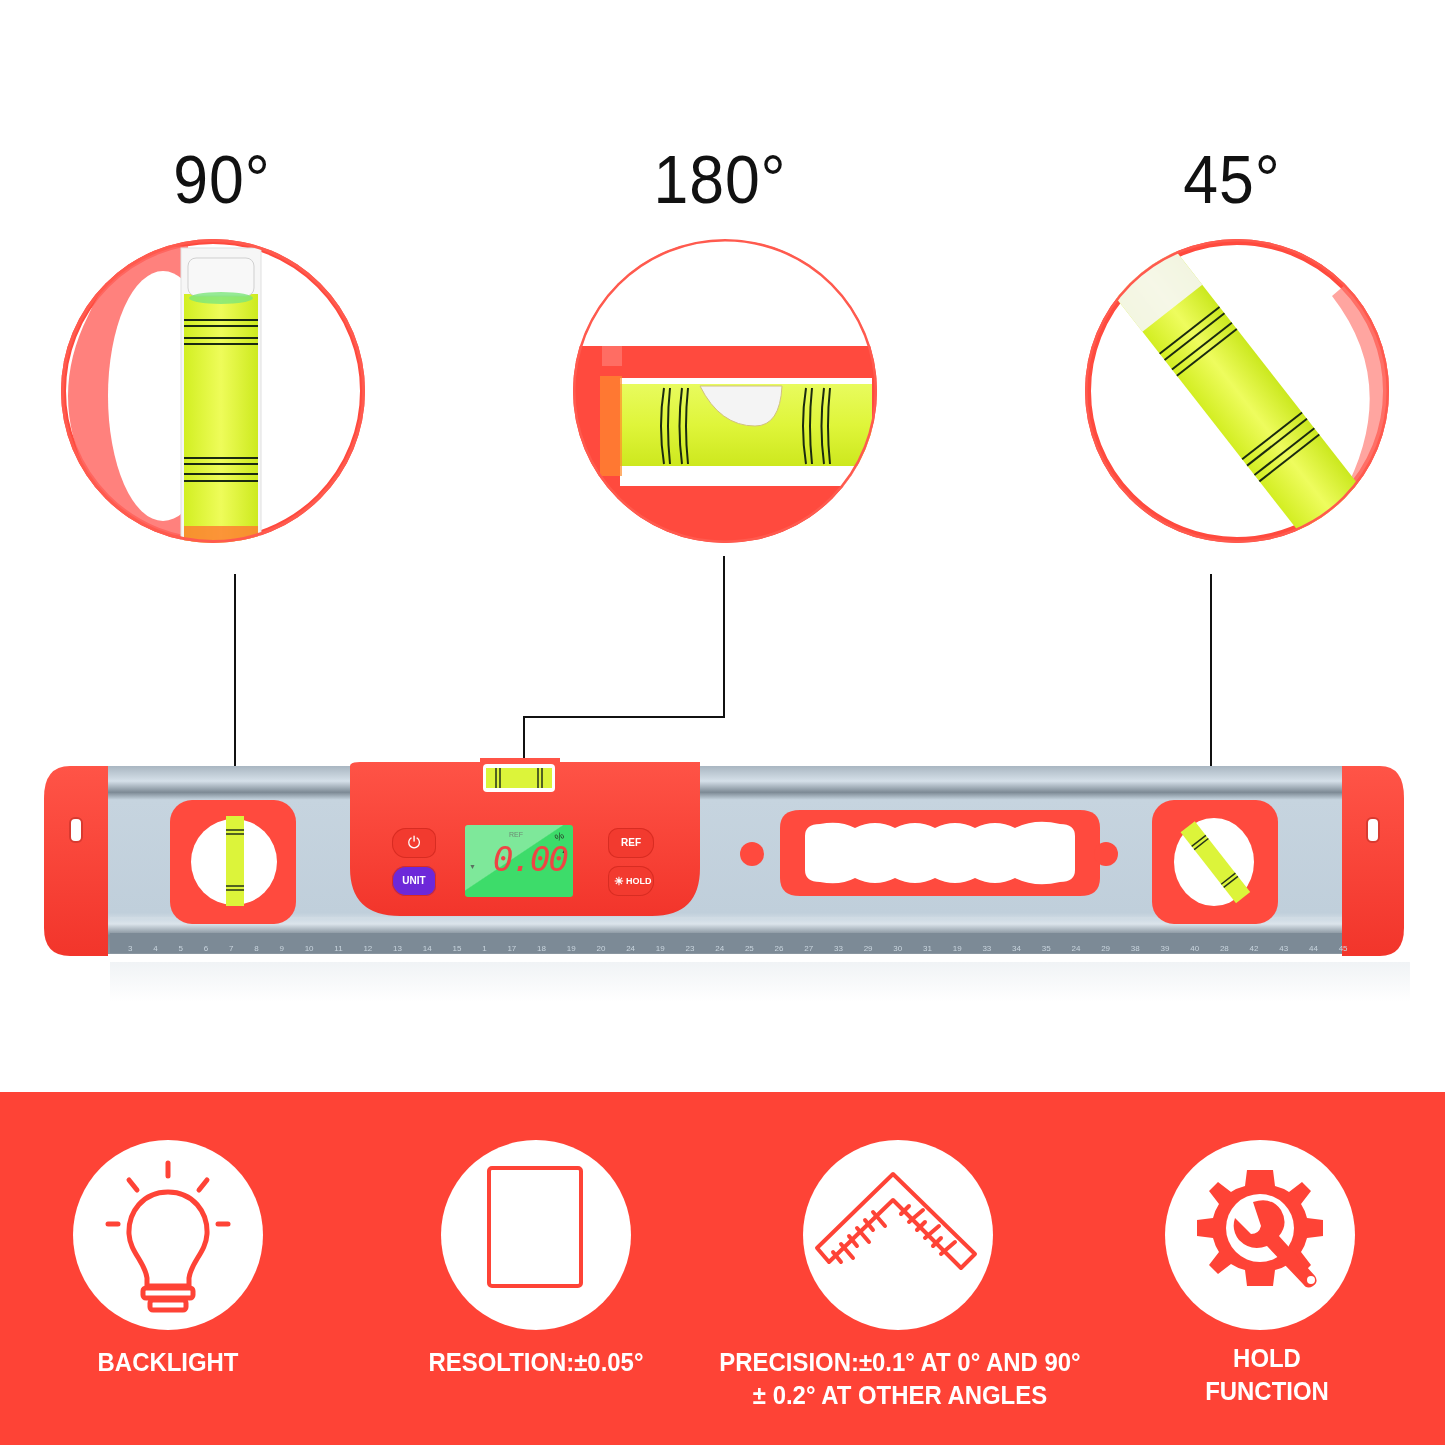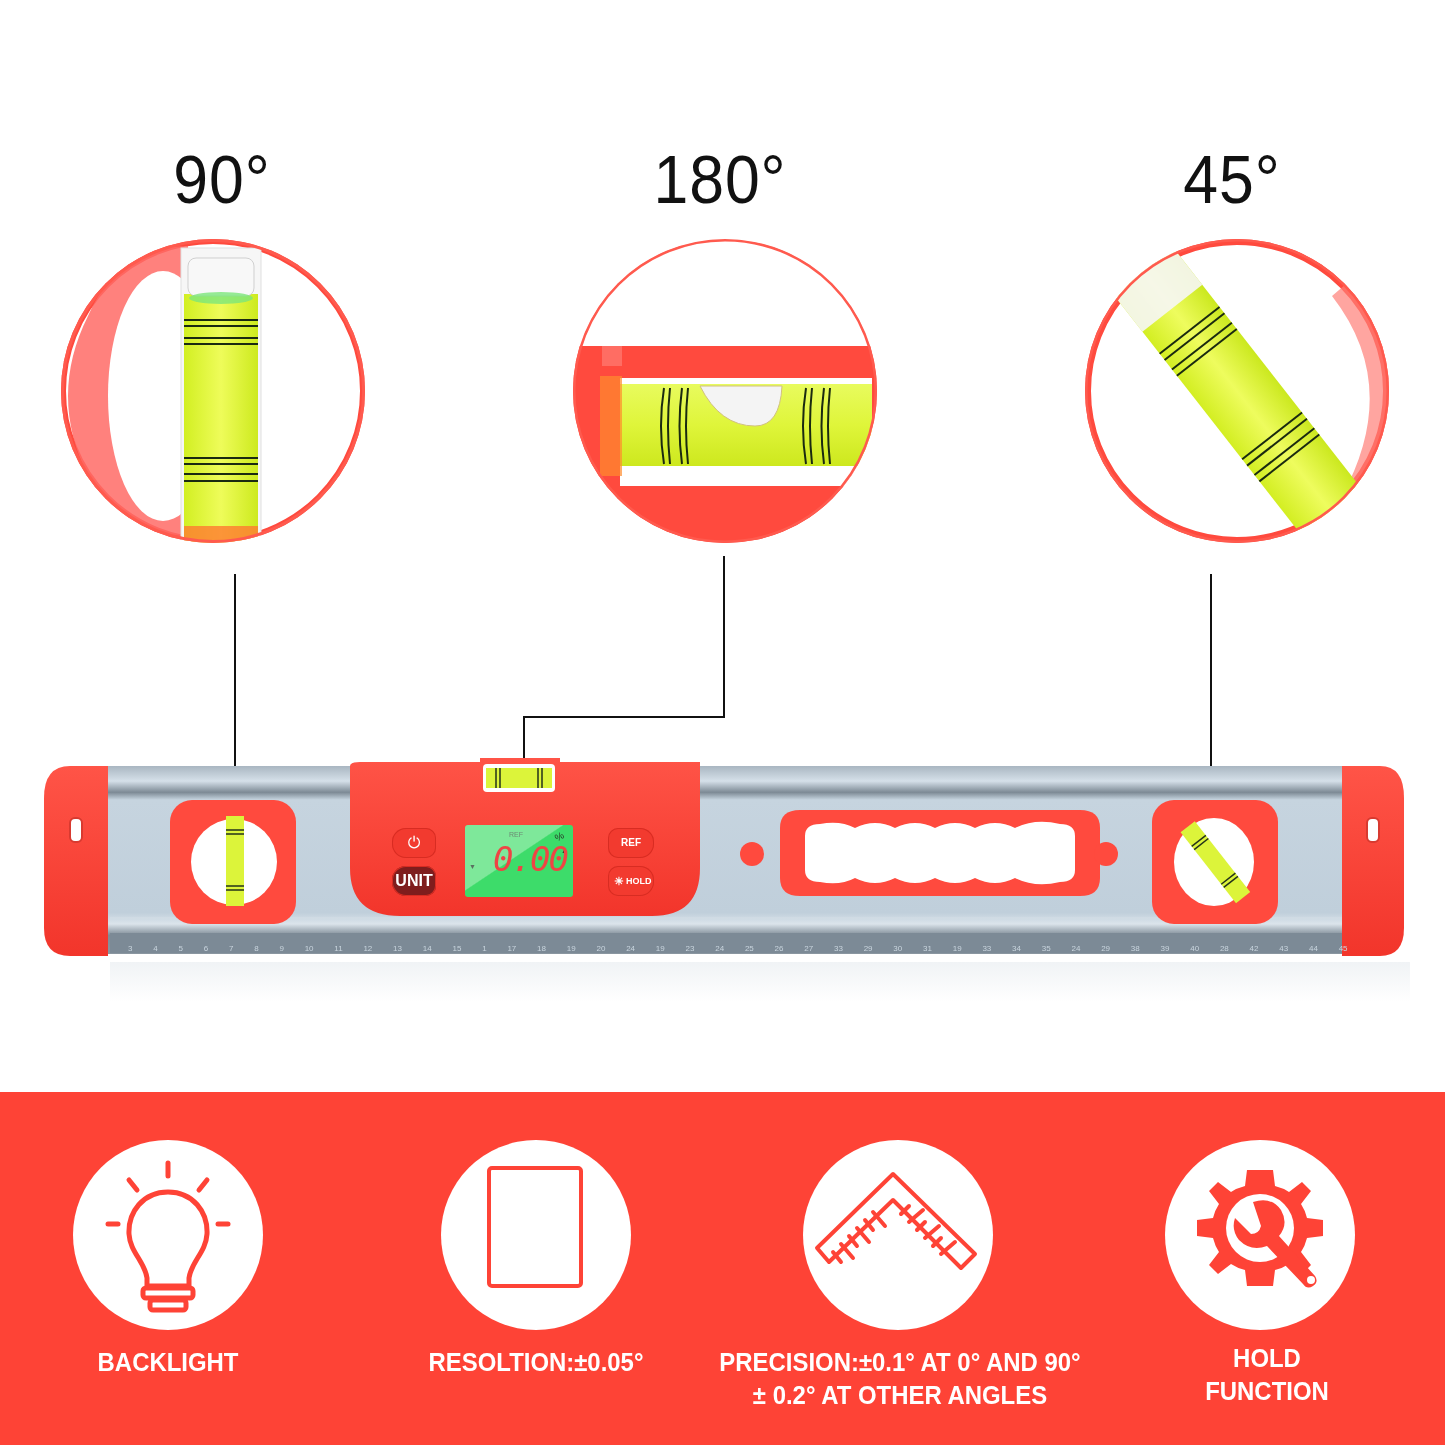--- a/index.html
+++ b/index.html
@@ -228,21 +228,21 @@
     <span style="position:absolute;left:90px;top:6px;font-size:10px;color:#2a3a2a;transform:rotate(-30deg);">%</span>
     <span style="position:absolute;left:96px;top:22px;font-size:7px;color:#2a3a2a;">▲</span>
     <span style="position:absolute;left:4px;top:38px;font-size:7px;color:#5a7060;">▼</span>
     <span style="position:absolute;left:28px;top:14px;font-size:34px;font-family:'DejaVu Sans Mono',monospace;color:#ef4444;font-style:italic;letter-spacing:-2px;">0.00</span>
   </div>
 
   
   <div style="position:absolute;left:352px;top:70px;width:44px;height:30px;border-radius:14px 10px 10px 14px;background:#f23a2f;box-shadow:inset 0 0 0 1px #d82c22;color:#fff;font-size:16px;text-align:center;line-height:30px;">
     <span>⏻</span>
   </div>
-  <div style="position:absolute;left:352px;top:108px;width:44px;height:30px;border-radius:14px 10px 10px 14px;background:#7f1d1d;box-shadow:inset 0 0 0 1px #d82c22;color:#fff;font-size:16px;font-weight:bold;text-align:center;line-height:30px;">
+  <div style="position:absolute;left:352px;top:108px;width:44px;height:30px;border-radius:14px 10px 10px 14px;background:#6d28d9;box-shadow:inset 0 0 0 1px #d82c22;color:#fff;font-size:10px;font-weight:bold;text-align:center;line-height:30px;">
     <span>UNIT</span>
   </div>
   <div style="position:absolute;left:568px;top:70px;width:46px;height:30px;border-radius:10px 14px 14px 10px;background:#f23a2f;box-shadow:inset 0 0 0 1px #d82c22;color:#fff;font-size:10px;font-weight:bold;text-align:center;line-height:30px;">
     <span>REF</span>
   </div>
   <div style="position:absolute;left:568px;top:108px;width:46px;height:30px;border-radius:10px 14px 14px 10px;background:#f23a2f;box-shadow:inset 0 0 0 1px #d82c22;color:#fff;font-size:9px;font-weight:bold;line-height:30px;padding-left:18px;">
     <span style="position:absolute;left:6px;top:0;font-size:11px;">☀</span>
     <span>HOLD</span>
   </div>
 

